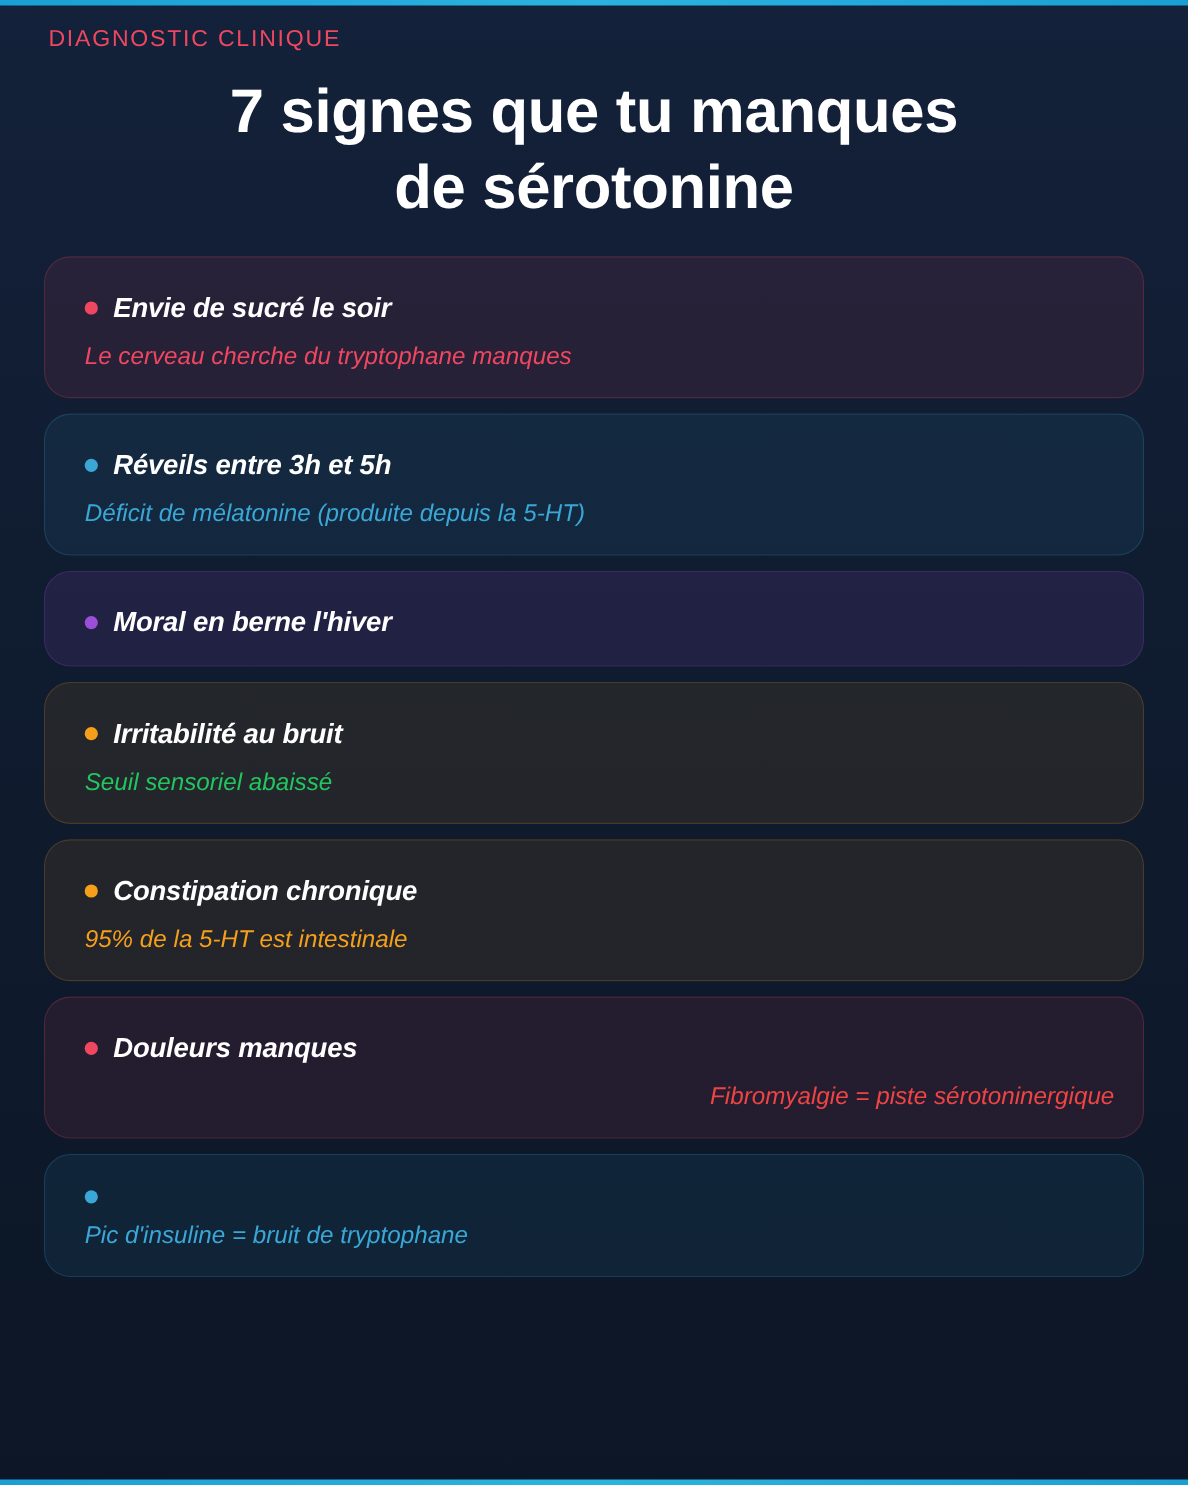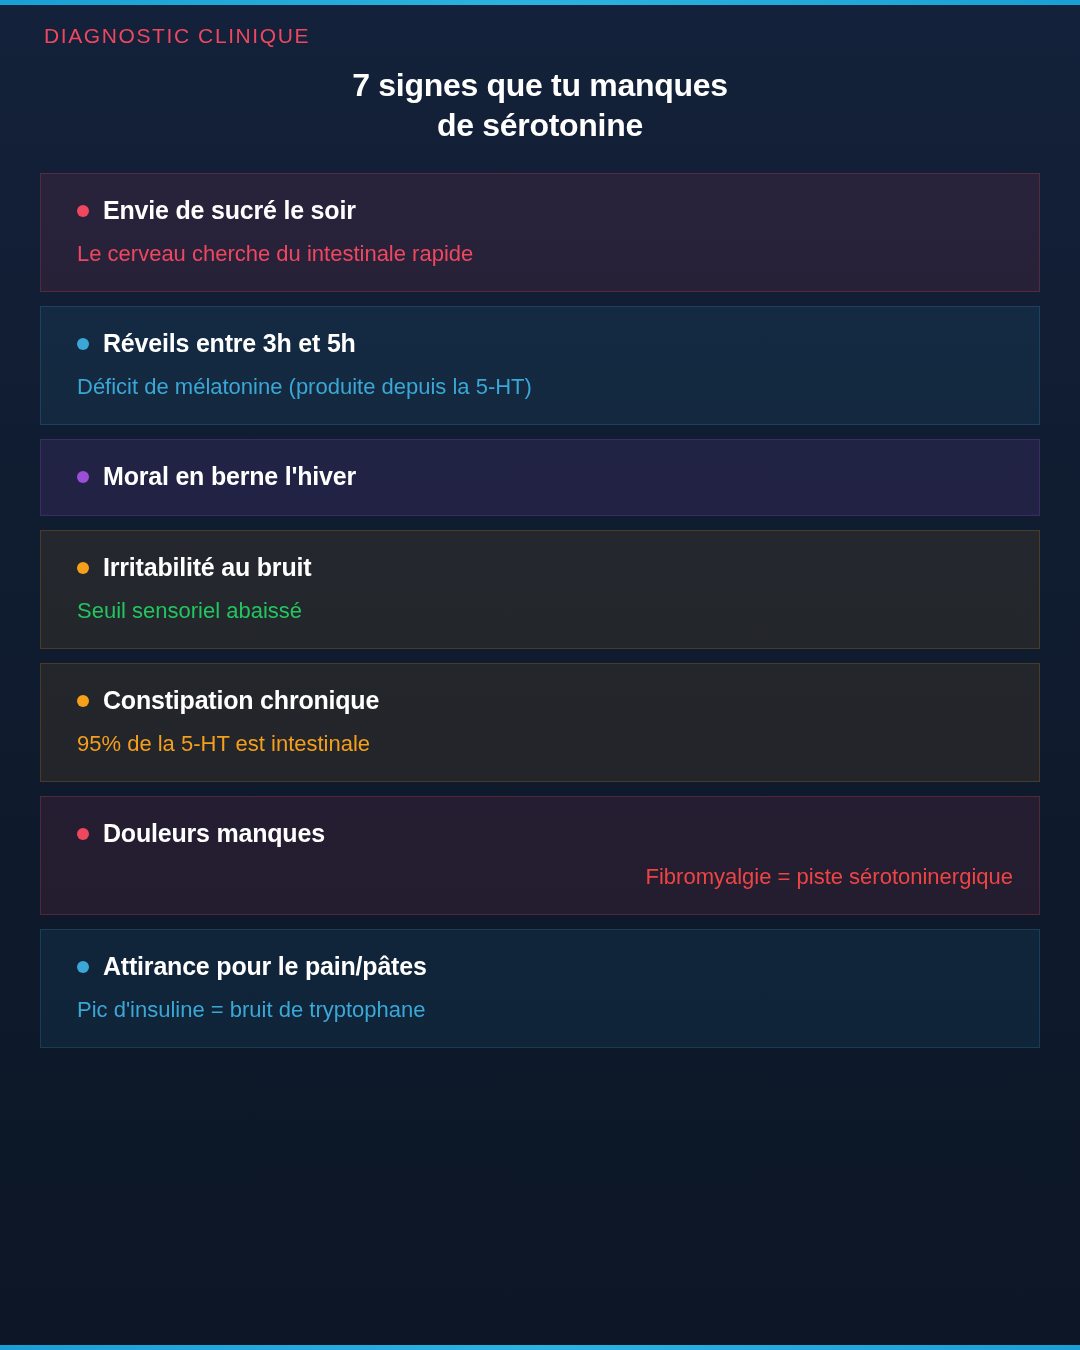--- a/index.html
+++ b/index.html
@@ -51,39 +51,40 @@
     font-size: 21px;
     letter-spacing: 1.6px;
     padding-top: 24px;
     padding-left: 4px;
     font-weight: 400;
   }
 
   .title {
     text-align: center;
     color: #ffffff;
-    font-size: 32px;
+    font-size: 56px;
     font-weight: bold;
     line-height: 1.24;
     margin-top: 18px;
     letter-spacing: -0.3px;
   }
   .title .line { display: block; }
 
   .cards {
     margin-top: 28px;
     display: flex;
     flex-direction: column;
     gap: 14px;
   }
 
   .card {
-    border-radius: 0;
-    padding: 22px 26px 24px 26px;
+    border-radius: 24px;
+    padding: 32px 26px 24px 26px;
     position: relative;
+    font-style: italic;
   }
 
   .card-head {
     display: flex;
     align-items: center;
     gap: 14px;
   }
 
   .dot {
     width: 12px;
@@ -122,21 +123,21 @@
     <span class="line">7 signes que tu manques</span>
     <span class="line">de sérotonine</span>
   </h1>
 
   <div class="cards" id="cards">
       <div class="card" style="background: rgba(239, 71, 96, 0.1); border: 1px solid rgba(239, 71, 96, 0.22);">
         <div class="card-head">
           <span class="dot" style="background: rgb(239, 71, 96);"></span>
           <span class="card-title">Envie de sucré le soir</span>
         </div>
-        <div class="card-sub" style="color: rgb(239, 71, 96);">Le cerveau cherche du intestinale rapide</div>
+        <div class="card-sub" style="color: rgb(239, 71, 96);">Le cerveau cherche du tryptophane manques</div>
       </div>
       <div class="card" style="background: rgba(58, 167, 214, 0.09); border: 1px solid rgba(58, 167, 214, 0.2);">
         <div class="card-head">
           <span class="dot" style="background: rgb(58, 167, 214);"></span>
           <span class="card-title">Réveils entre 3h et 5h</span>
         </div>
         <div class="card-sub" style="color: rgb(58, 167, 214);">Déficit de mélatonine (produite depuis la 5-HT)</div>
       </div>
       <div class="card" style="background: rgba(155, 79, 216, 0.12); border: 1px solid rgba(155, 79, 216, 0.22);">
         <div class="card-head">
@@ -161,19 +162,18 @@
       <div class="card" style="background: rgba(239, 71, 96, 0.1); border: 1px solid rgba(239, 71, 96, 0.22);">
         <div class="card-head">
           <span class="dot" style="background: rgb(239, 71, 96);"></span>
           <span class="card-title">Douleurs manques</span>
         </div>
         <div class="card-sub" style="color: #ef4444; text-align: right;">Fibromyalgie = piste sérotoninergique</div>
       </div>
       <div class="card" style="background: rgba(58, 167, 214, 0.09); border: 1px solid rgba(58, 167, 214, 0.2);">
         <div class="card-head">
           <span class="dot" style="background: rgb(58, 167, 214);"></span>
-          <span class="card-title">Attirance pour le pain/pâtes</span>
         </div>
         <div class="card-sub" style="color: rgb(58, 167, 214);">Pic d'insuline = bruit de tryptophane</div>
       </div>
     </div>
 
 </div>
 
 </body></html>

